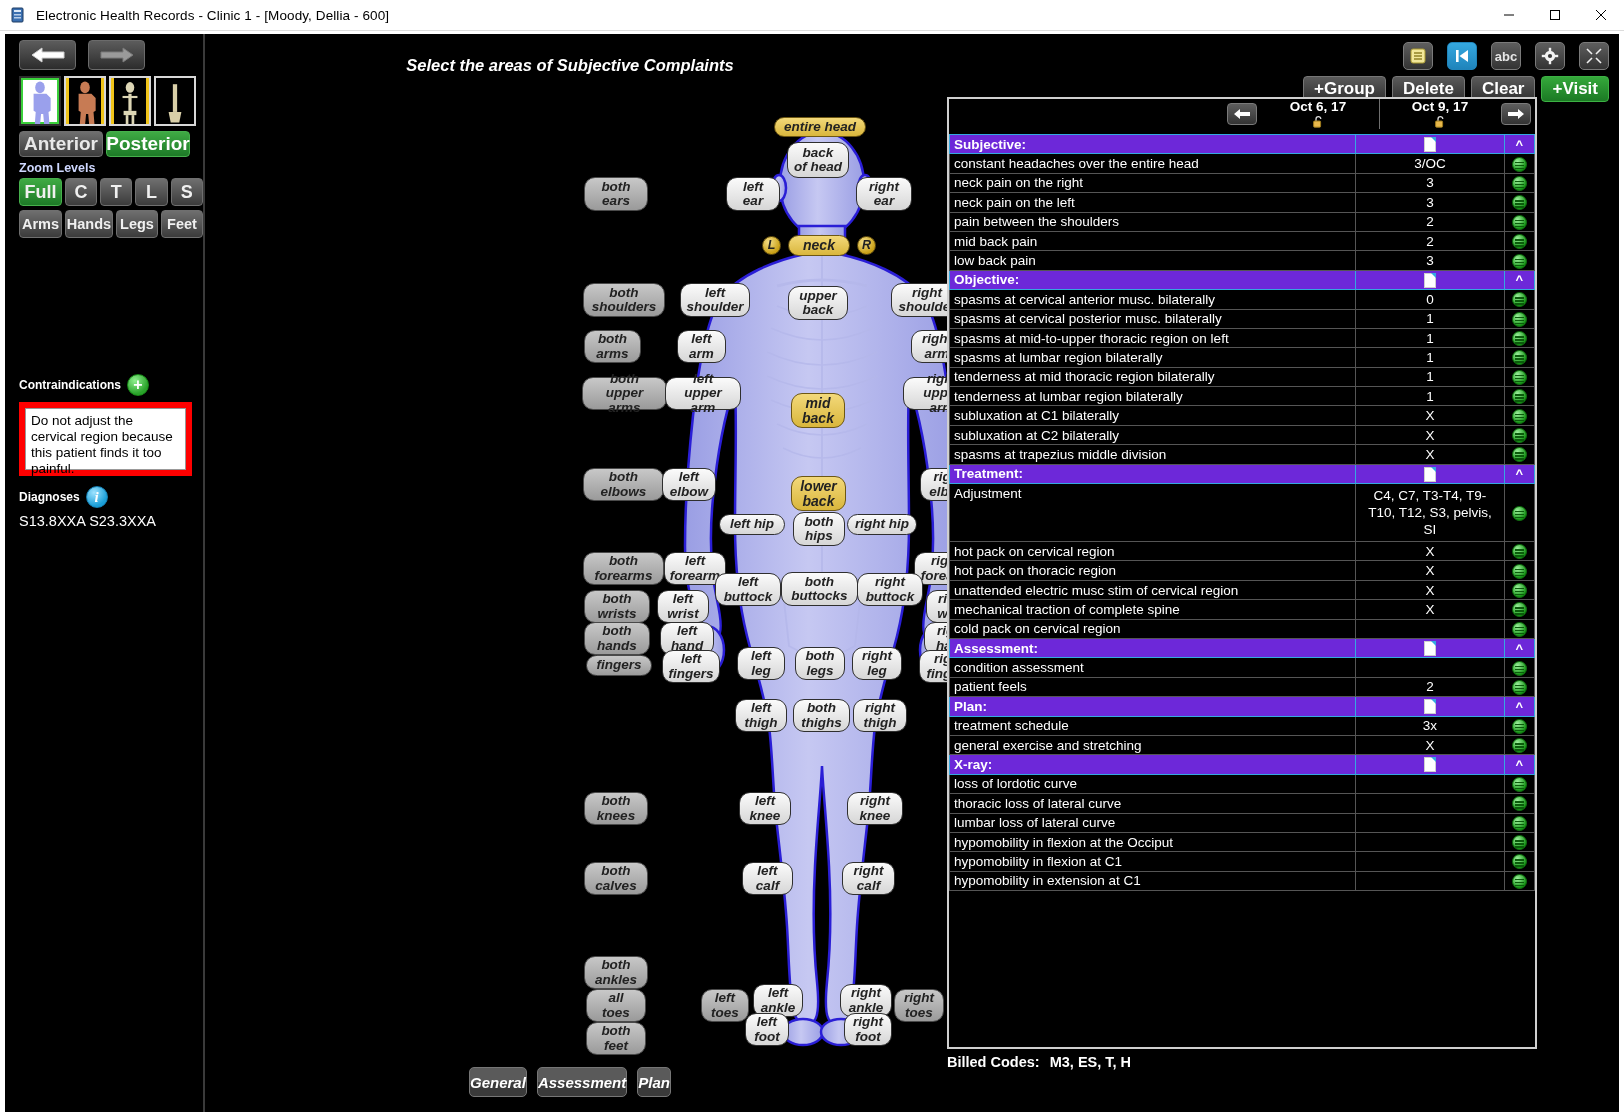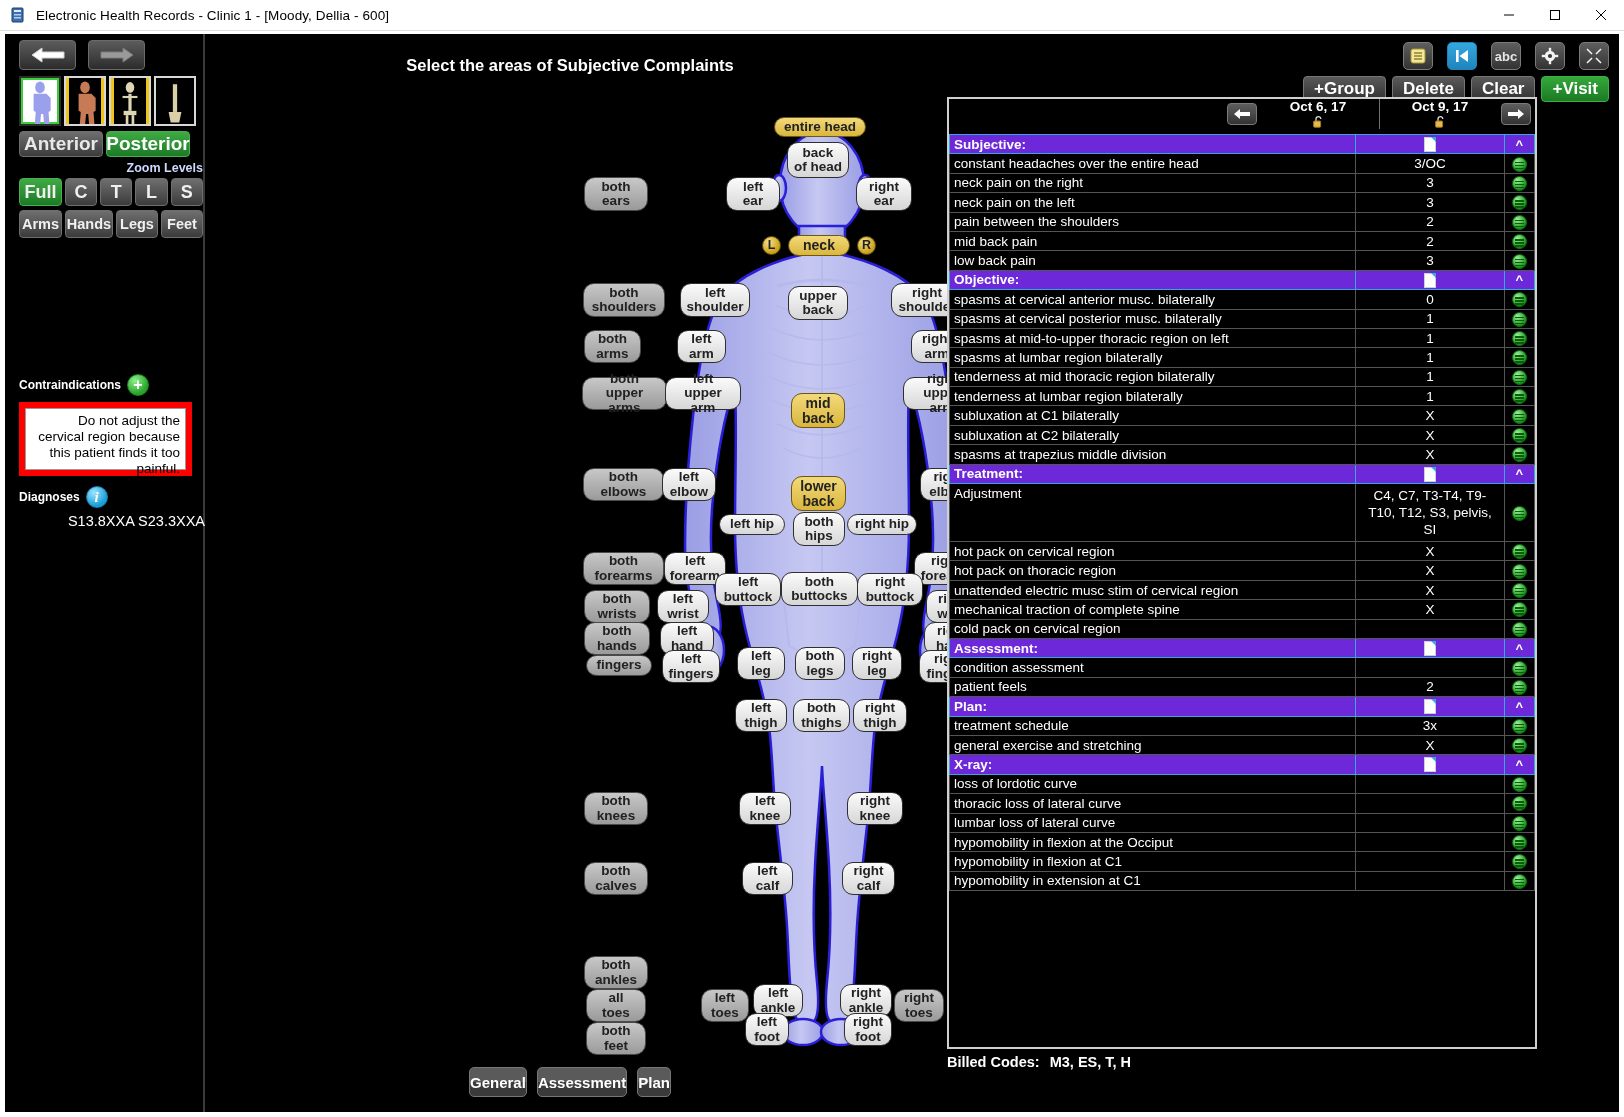--- a/index.html
+++ b/index.html
@@ -28,21 +28,21 @@
 
   
   #app {
     position: absolute; top: 31px; left: 0; width: 1624px; height: 1086px;
     background: #000; border: 5px solid #ffffff; border-top: 3px solid #ffffff;
   }
   #appinner { position: absolute; inset: 0; background: #000; }
 
   
   #sidebar { position: absolute; left: 0; top: 0; width: 200px; height: 100%; background:#000;
-             border-right: 2px solid #3a3a3a; text-align: right; }
+             border-right: 2px solid #3a3a3a; }
   .navrow { display: flex; gap: 12px; padding: 6px 0 0 14px; }
   .navbtn {
     width: 57px; height: 30px; border-radius: 4px;
     background: linear-gradient(#5c5c5c,#2c2c2c);
     border: 1px solid #6b6b6b;
     display: flex; align-items: center; justify-content: center;
   }
   .navbtn svg { display:block; }
 
   .thumbs { display: flex; gap: 3px; padding: 6px 0 0 14px; }
@@ -90,21 +90,21 @@
   #contra-box {
     margin: 6px 0 0 14px; width: 173px; background: #ff0000; padding: 6px;
   }
   #contra-inner {
     background:#fff; border:1px solid #999; color:#000; font-size: 13.5px; line-height:1.18;
     padding: 4px 5px; height: 62px;
   }
   #diag-codes { color:#fff; font-size: 14.5px; padding: 5px 0 0 14px; }
 
   
-  #center { position:absolute; left: 202px; top:0; width: 726px; height:100%; }
+  #center { position:absolute; left: 202px; top:0; width: 726px; height:100%;font-style:italic; }
   #center-title {
     text-align:center; color:#fff; font-weight:bold; font-size:16.5px; padding-top: 22px;
   }
   #bodywrap { position:absolute; left:0; top:0; width:726px; height: 1010px; }
   .body-silhouette { position:absolute; }
 
   .tag {
     position: absolute; border-radius: 11px; text-align:center;
     font-weight: bold; color:#222; line-height: 1.04;
     display:flex; align-items:center; justify-content:center;

